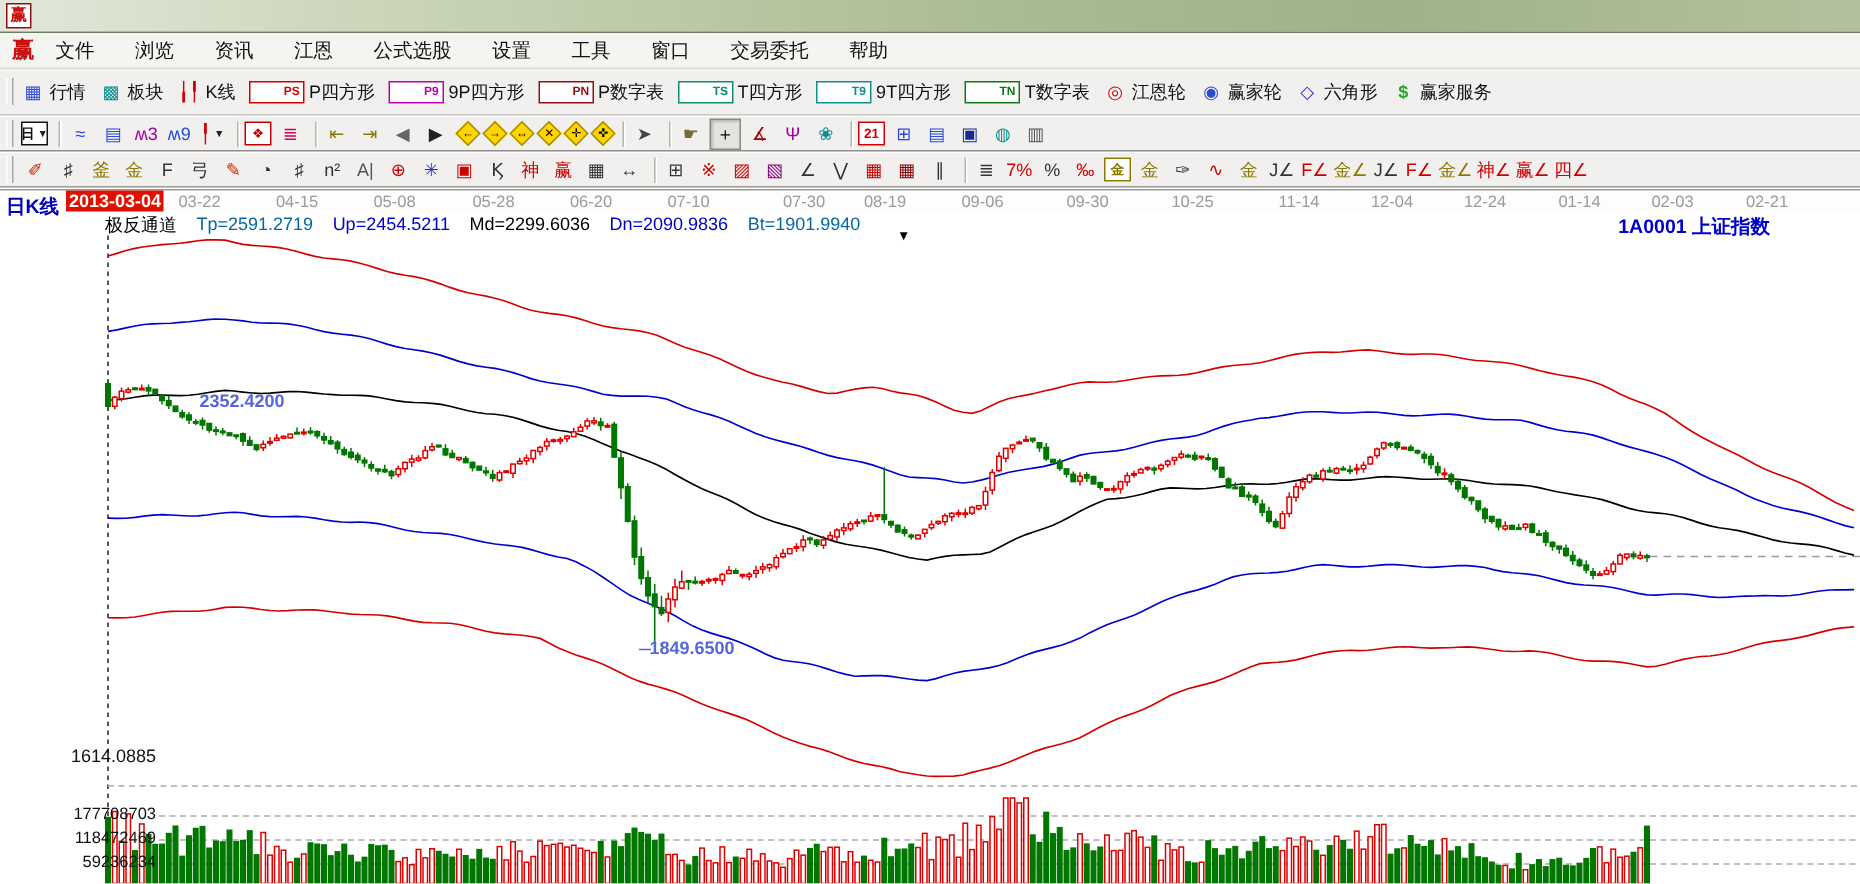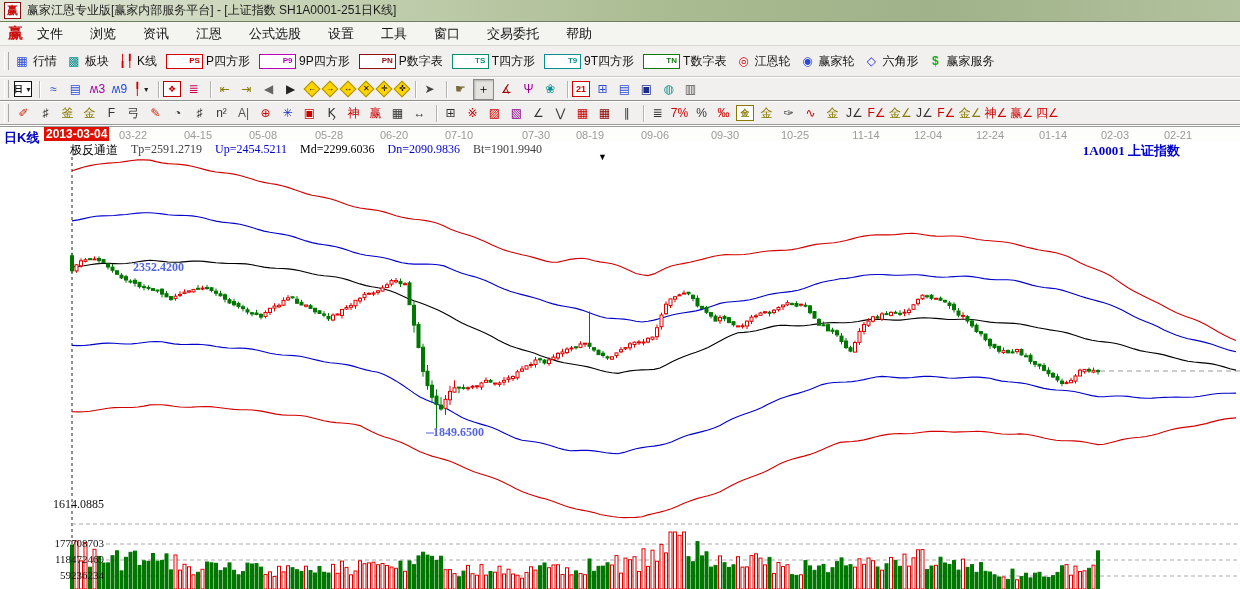--- a/index.html
+++ b/index.html
@@ -33,38 +33,37 @@
   .dd{font-size:7px;color:#222;margin-left:2px;}
   .dia{width:10px;height:10px;background:#ffd400;border:1px solid #a88f00;transform:rotate(45deg);
       display:flex;align-items:center;justify-content:center;margin:0 3px;}
   .dia i{transform:rotate(-45deg);font-style:normal;font-size:8px;font-weight:bold;color:#000;line-height:8px;}
   .daterow{position:absolute;left:0;top:126px;width:1240px;height:15px;background:#fdfdfc;
     border-top:1px solid #9a9a96;box-sizing:border-box;}
   .period{position:absolute;left:4px;top:2px;color:#0000bb;font-weight:bold;font-size:13px;z-index:5;}
   .datechip{position:absolute;left:44px;top:0px;background:#e00f00;color:#fff;font-weight:bold;
     font-size:12px;padding:0 2px;line-height:14px;z-index:5;}
   .dtick{position:absolute;top:2px;color:#9a9a9a;font-size:11px;transform:translateX(-50%);}
-  .chartarea{position:absolute;left:0;top:141px;width:1188px;height:448px;background:#fff;font-family:Liberation Serif, serif;}
+  .chartarea{position:absolute;left:0;top:141px;width:1188px;height:448px;background:#fff;}
   .chartarea svg{position:absolute;left:0;top:0;}
   .inforow{position:absolute;left:70px;top:1px;display:flex;gap:13px;font-size:12px;z-index:4;}
   .inforow .k{color:#000;}
-  .inforow .r{color:#404040;}
+  .inforow .r{color:#0369a1;}
   .inforow .b{color:#0000cc;}
   .symlabel{position:absolute;right:8px;top:1px;color:#0000cc;font-weight:bold;font-size:13px;z-index:4;}
   .annot{position:absolute;color:#5566dd;font-weight:bold;font-size:12px;z-index:4;}
   .axlabel{position:absolute;left:4px;width:100px;text-align:right;color:#111;font-size:12px;z-index:4;}
   .axlabel.vol{font-size:11px;}
   .marker{position:absolute;color:#000;font-size:9px;line-height:9px;z-index:4;}
 </style>
 </head>
 <body>
 
 <div class="titlebar">
   <span class="tlogo">赢</span>
-  <span class="ttext">赢家江恩专业版[赢家内部服务平台] - [上证指数  SH1A0001-251日K线]</span>
 </div>
 
 <div class="menubar">
   <span class="mlogo">赢</span>
   <span style="display:flex;">
       <span class="mitem">文件</span>
       <span class="mitem">浏览</span>
       <span class="mitem">资讯</span>
       <span class="mitem">江恩</span>
       <span class="mitem">公式选股</span>

